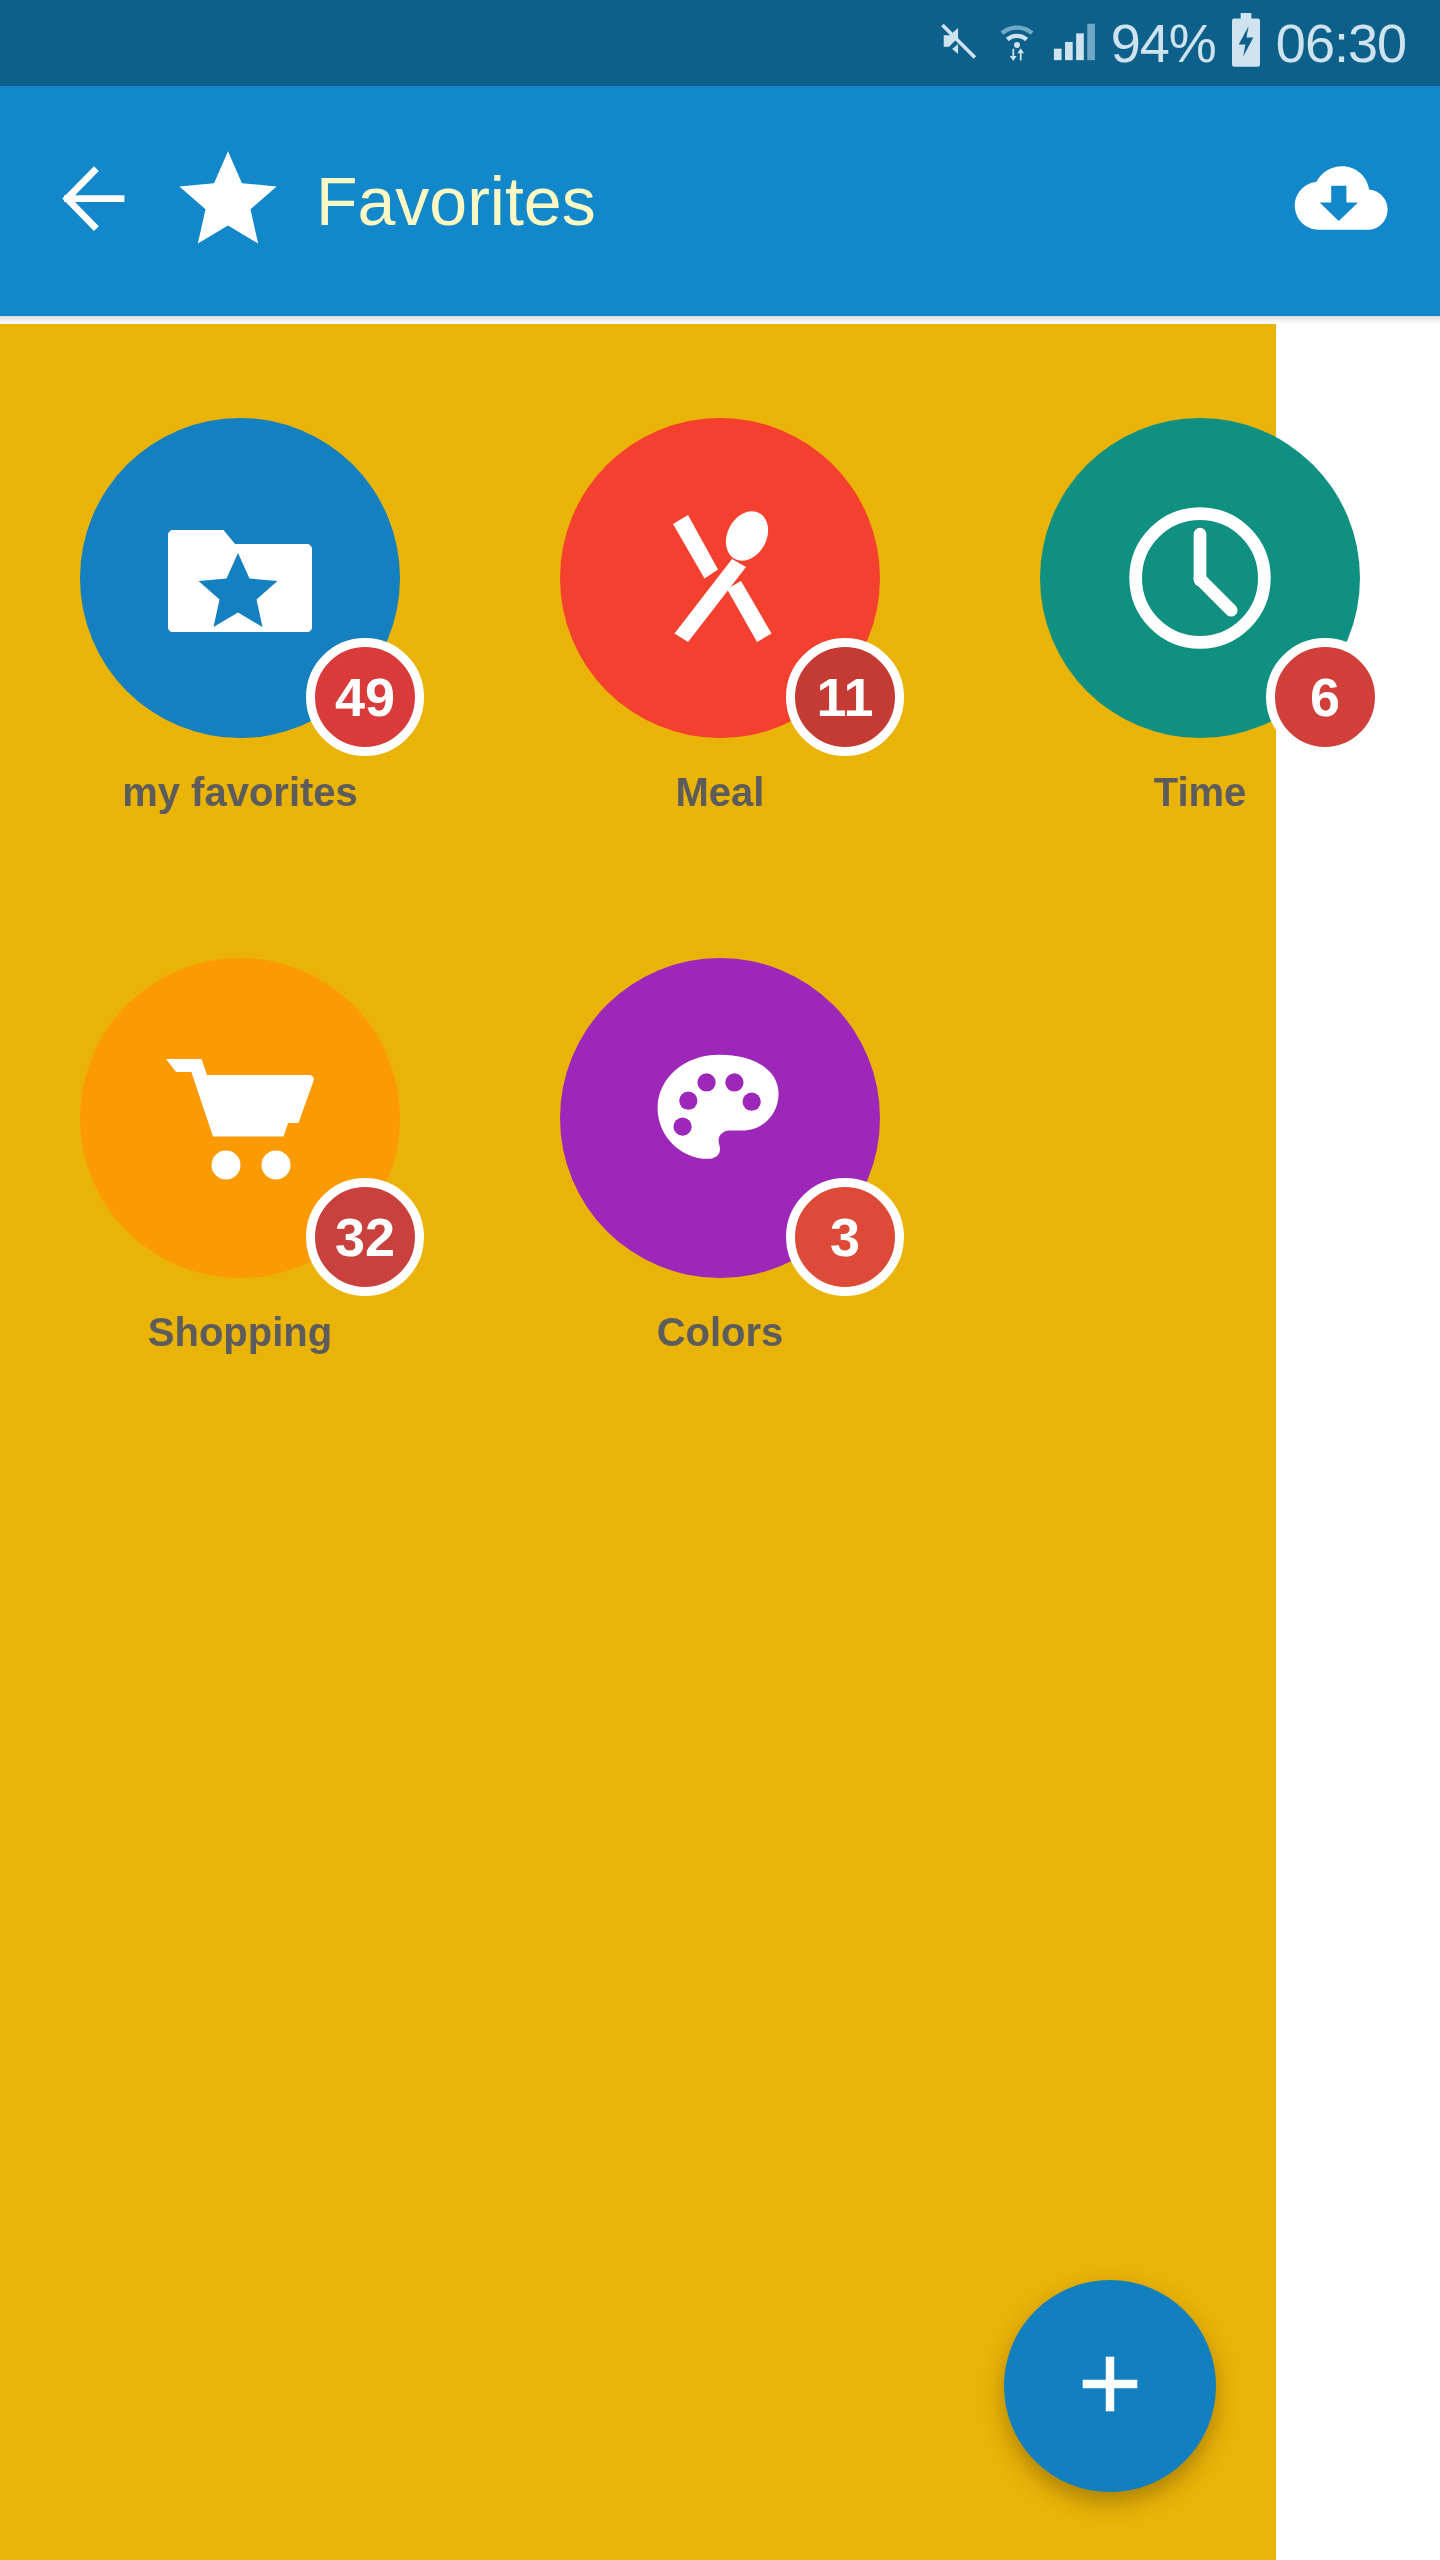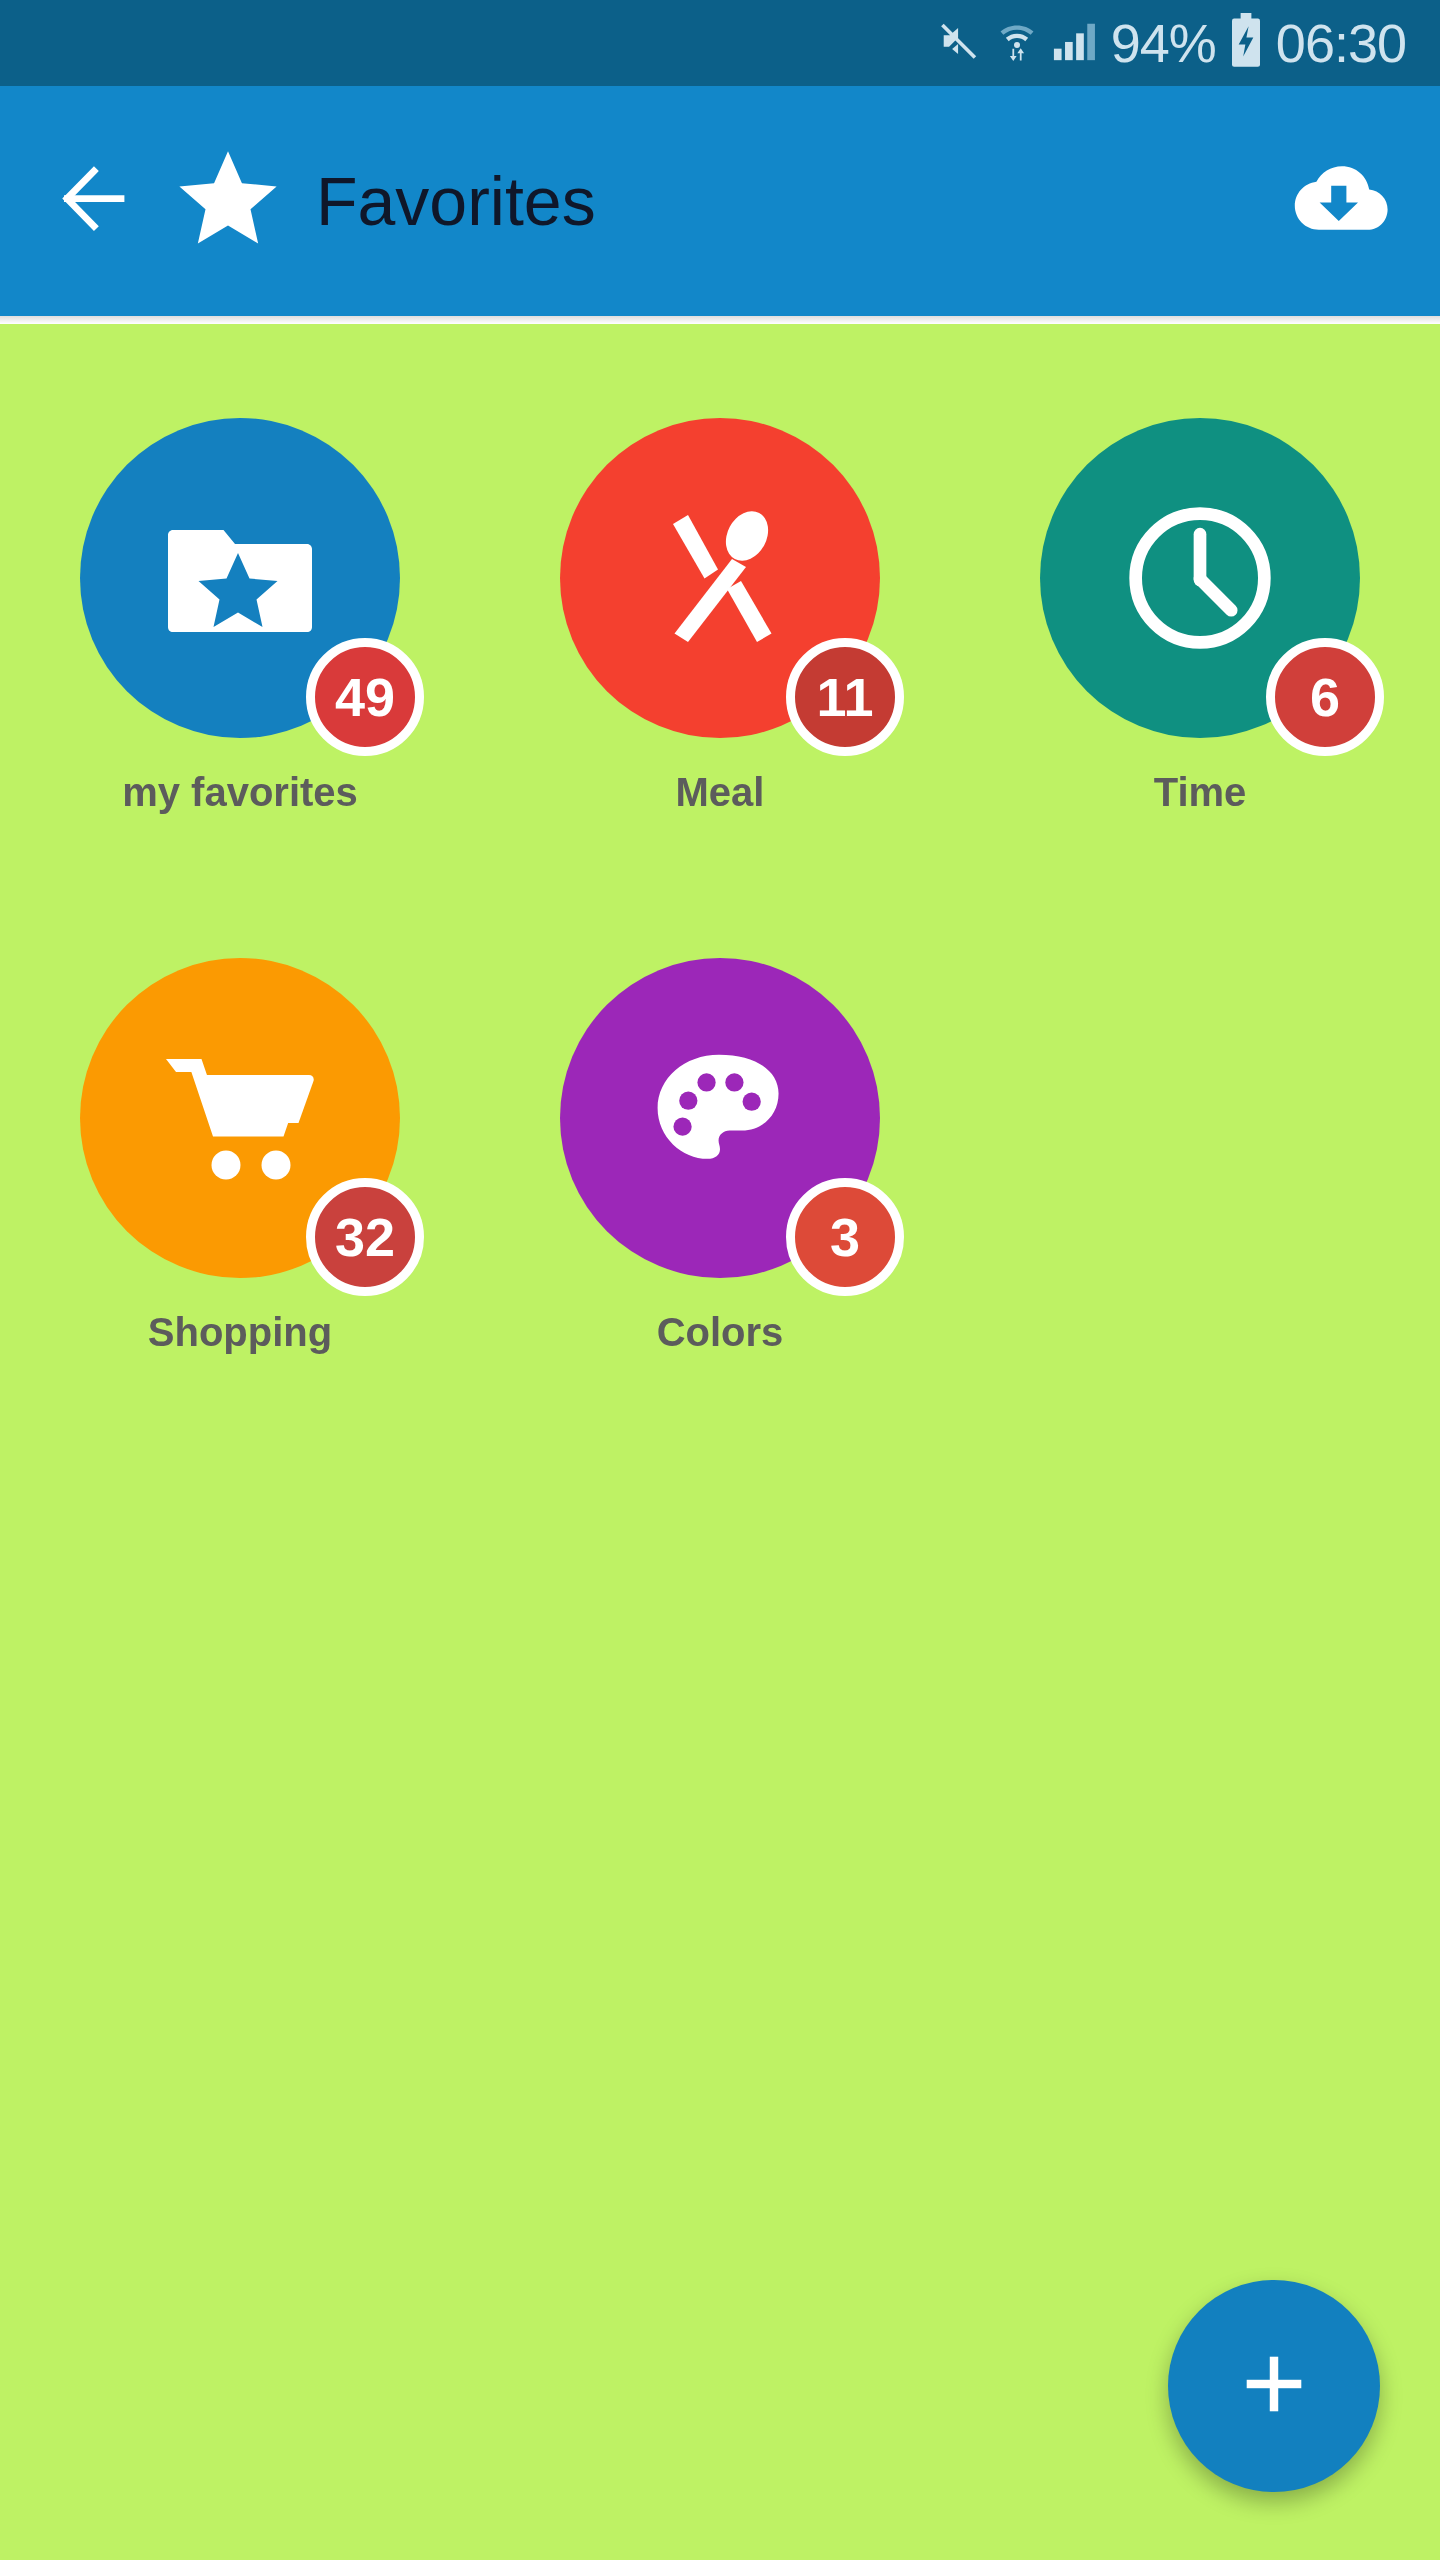--- a/index.html
+++ b/index.html
@@ -32,40 +32,40 @@
     background:#1287c9;
     display:flex; align-items:center;
   }
   .back-btn{
     width:110px; height:110px; margin-left:48px;
     display:flex; align-items:center; justify-content:center;
     cursor:pointer;
   }
   .title-star{ margin-left:14px; display:flex; align-items:center; }
   .app-title{
-    color:#0f172a; font-size:68px; font-weight:400;
+    color:#fef9c3; font-size:68px; font-weight:400;
     margin-left:32px; letter-spacing:0px; line-height:1;
   }
   .appbar-spacer{ flex:1; }
   .download-btn{
     width:120px; height:120px; margin-right:42px;
     display:flex; align-items:center; justify-content:center;
     cursor:pointer;
   }
   .appbar-shadow{
     position:absolute; top:316px; left:0;
     width:1440px; height:8px;
     background:linear-gradient(to bottom, rgba(0,0,0,0.13), rgba(0,0,0,0));
   }
 
   
   .content{
     position:absolute; top:324px; left:0;
-    width:1440px; height:2236px;
-    background:#bef264;
+    width:1276px; height:2236px;
+    background:#eab308;
   }
   .grid{
     position:absolute; top:60px; left:0;
     width:1440px;
     display:flex; flex-wrap:wrap;
   }
   .cell{
     width:480px; height:540px;
     display:flex; flex-direction:column;
     align-items:center;

